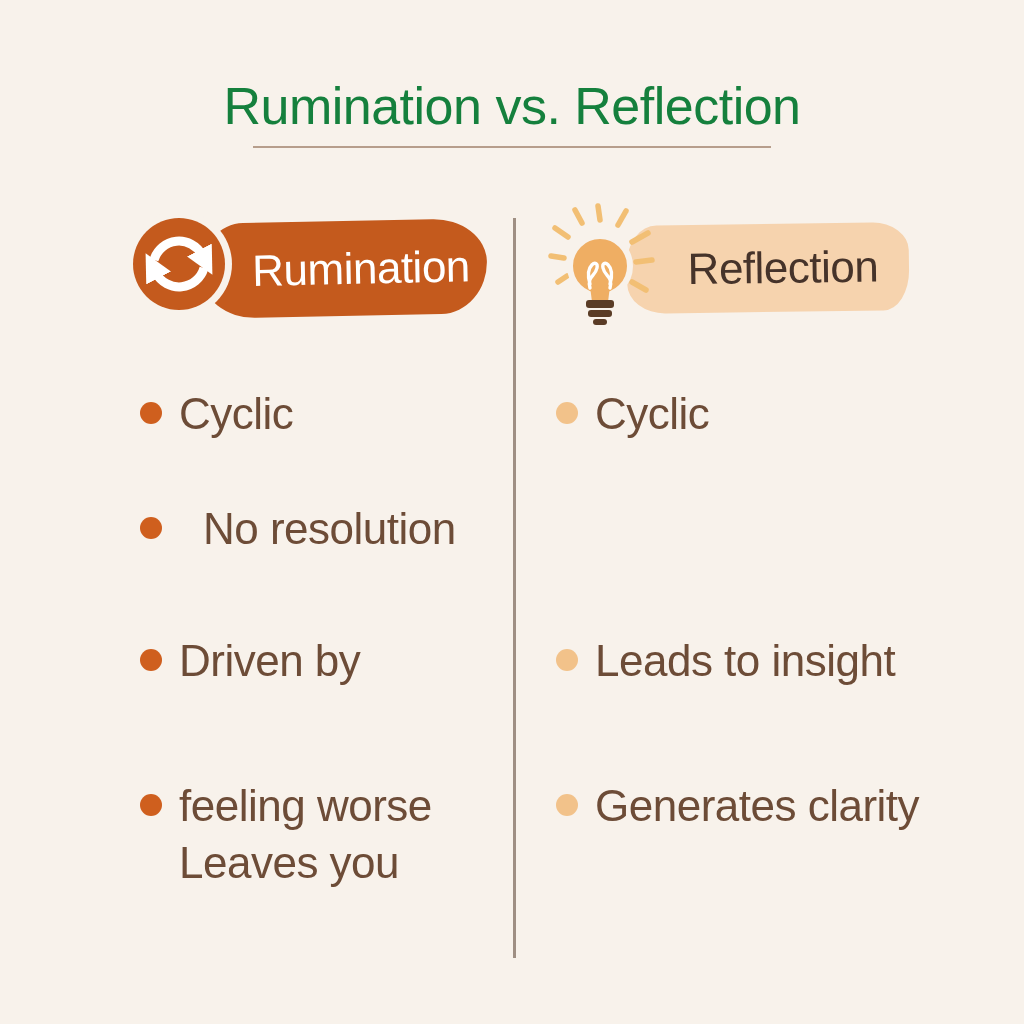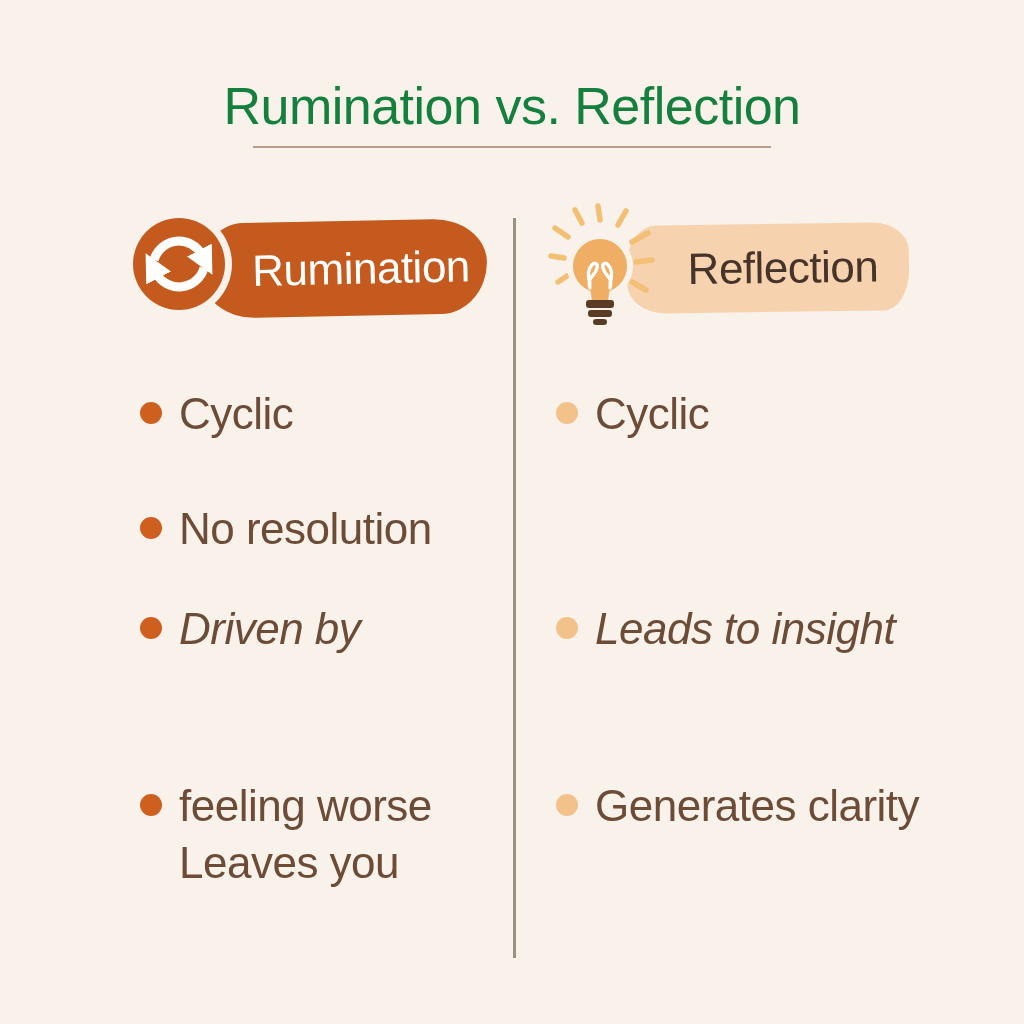--- a/index.html
+++ b/index.html
@@ -78,22 +78,22 @@
     margin-left:17px;
     font-size:44px;line-height:57px;letter-spacing:-0.5px;
     color:#6d4c37;
   }
   .line{display:block;}
   .line:empty{display:none;}
 
   .left-row{left:140px;width:370px;}
   .right-row{left:556px;width:440px;}
   .row-1{top:385px;}
-  .row-2{top:500px;}
-  .row-3{top:600px;font-style:italic;}
+  .row-2{top:500px;gap:24px;}
+  .row-3{top:632px;}
   .row-4{top:777px;}
 </style>
 </head>
 <body>
 
 <div class="stage">
 
   <div class="title">Rumination vs. Reflection</div>
   <div class="title-underline"></div>
 

